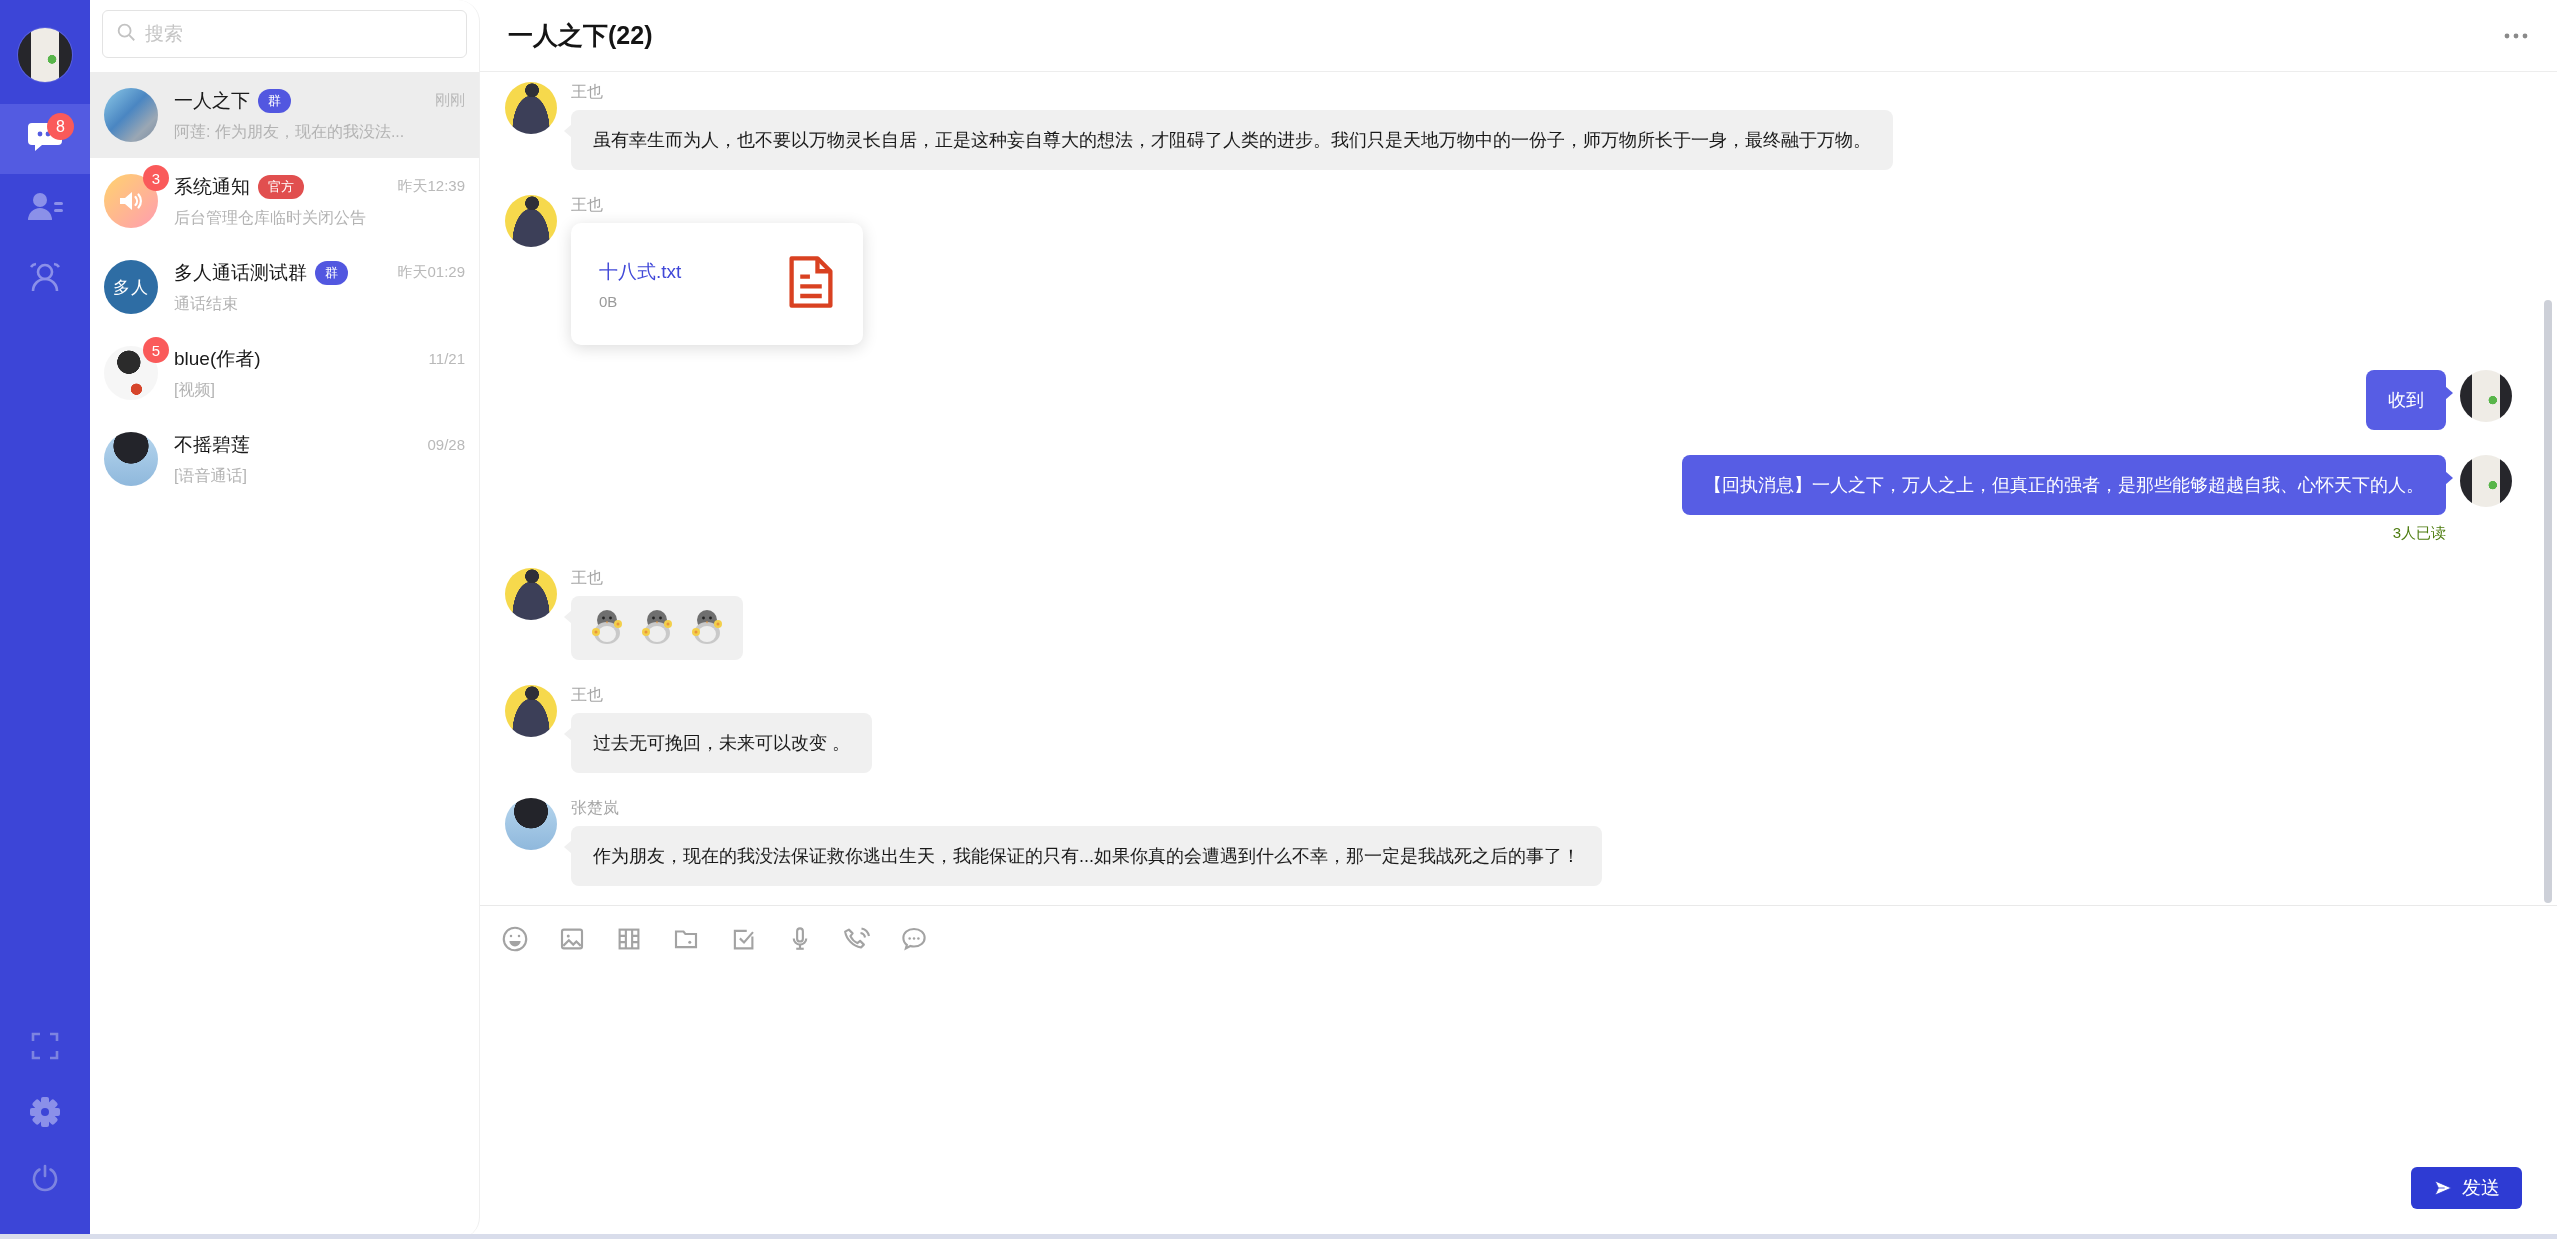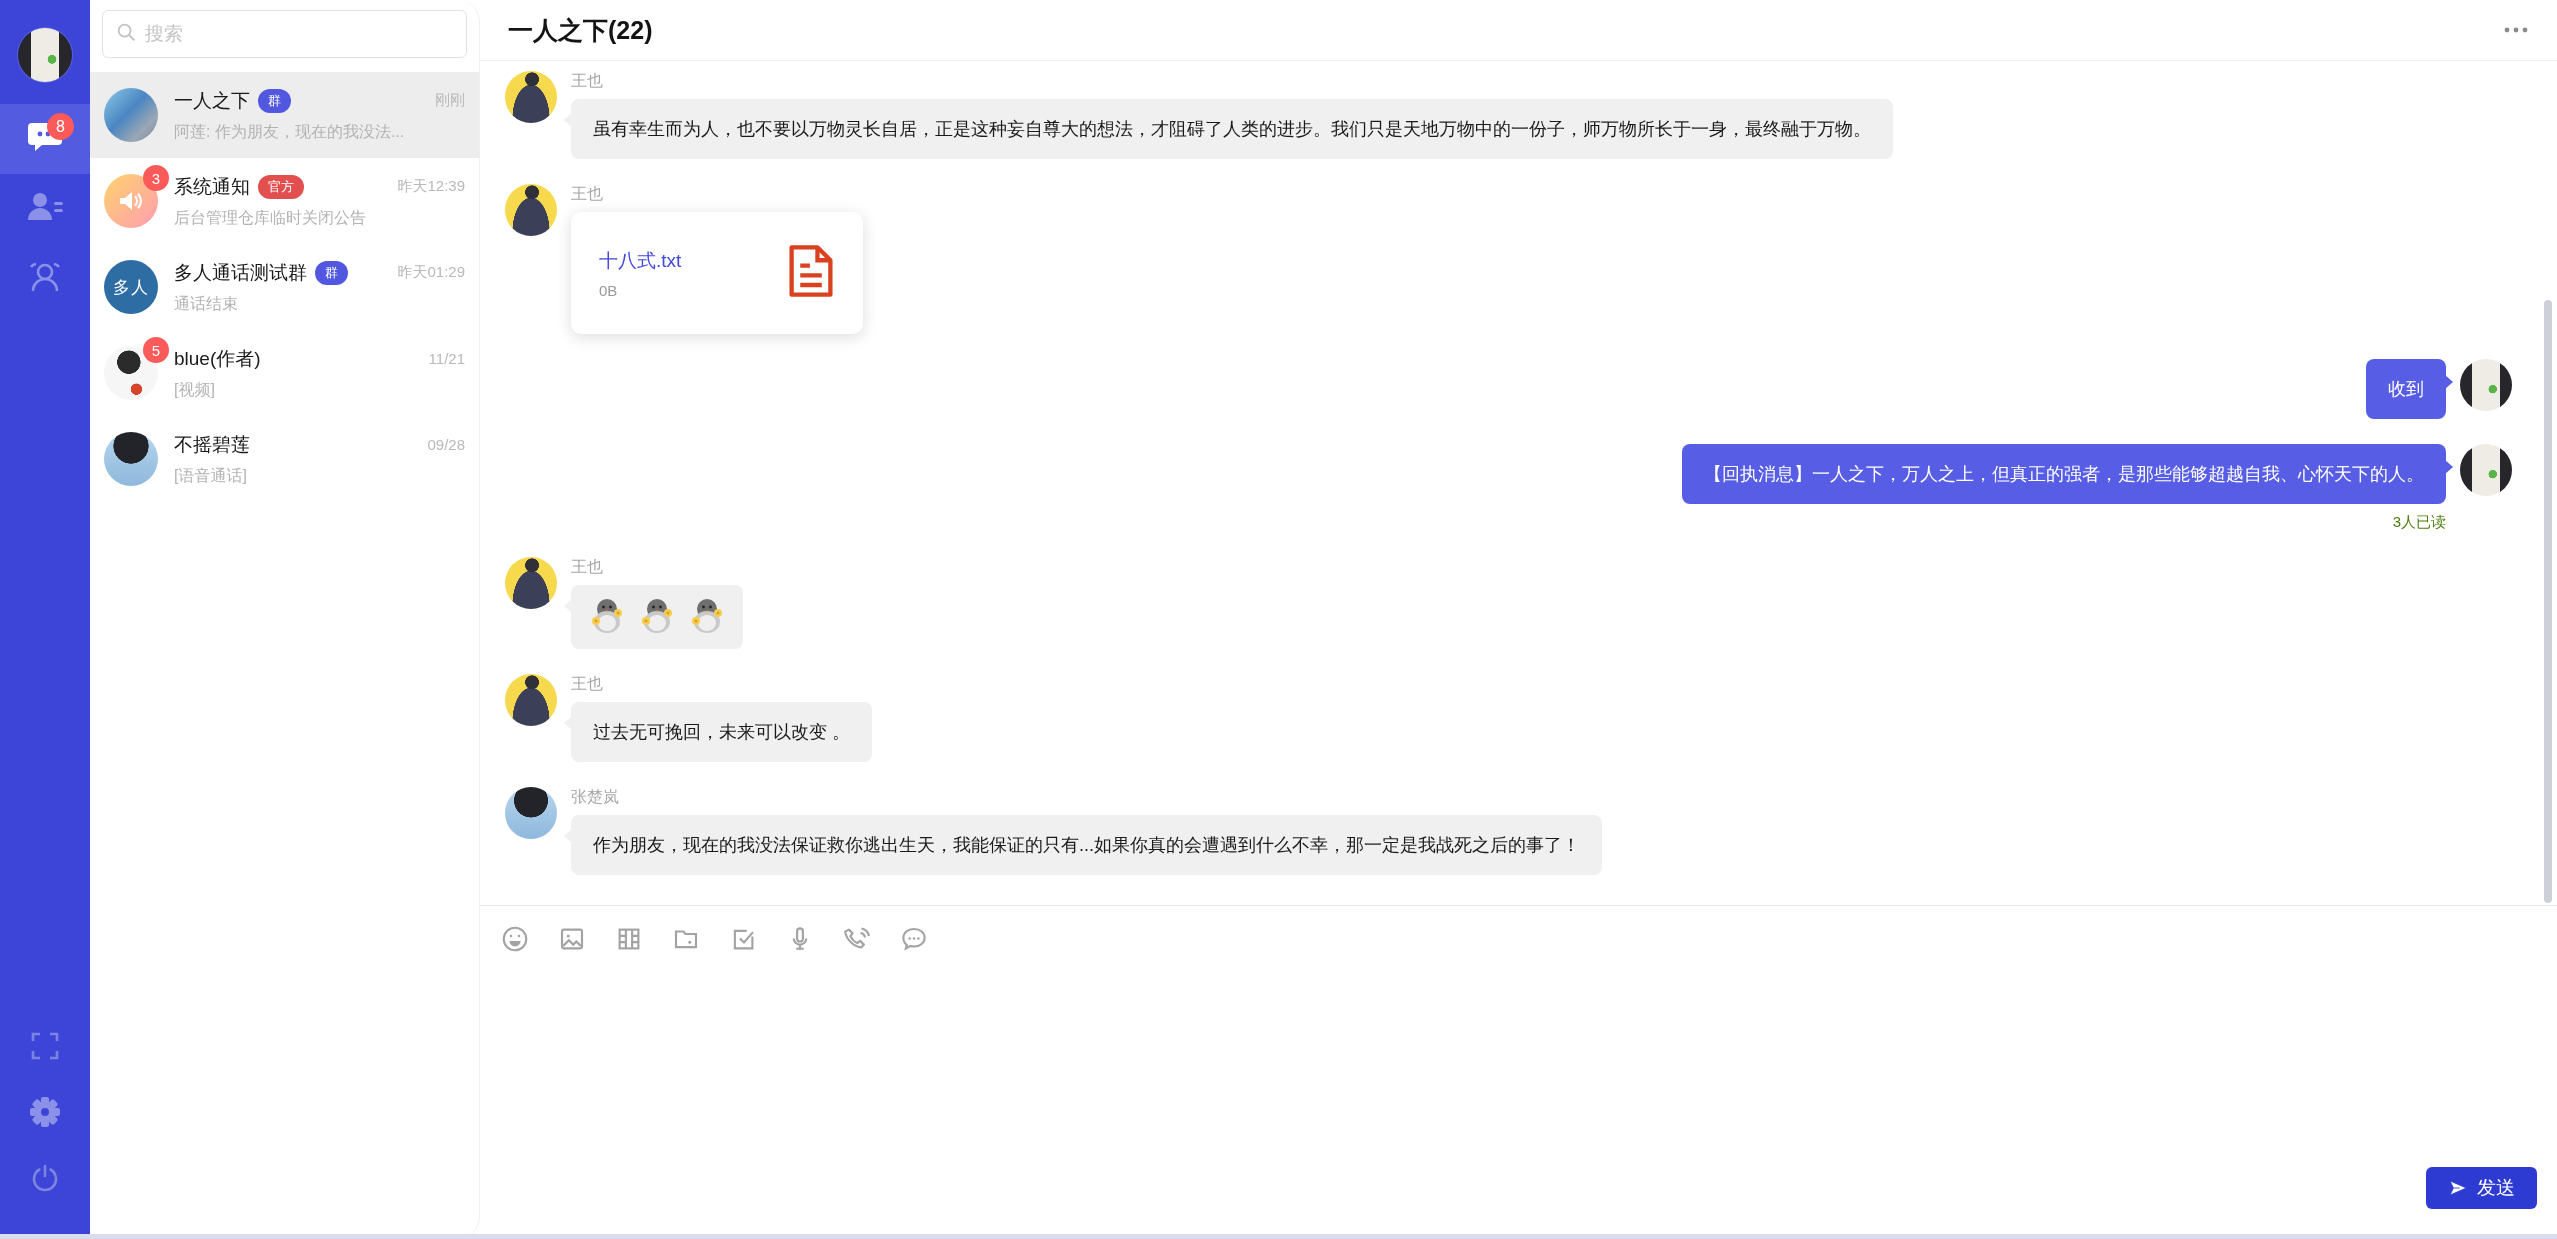--- a/index.html
+++ b/index.html
@@ -65,21 +65,21 @@
   .item-name { font-size:19px; color:#1a1a1a; white-space:nowrap; }
   .tag { font-size:13px; color:#fff; border-radius:12px; padding:3px 10px; margin-left:8px; flex-shrink:0; }
   .tag-purple { background:#5257e0; }
   .tag-red { background:#e14f4f; }
   .item-time { margin-left:auto; font-size:15px; color:#b9b9b9; flex-shrink:0; }
   .item-preview { margin-top:8px; font-size:16px; color:#b3b3b3; white-space:nowrap;
     overflow:hidden; text-overflow:ellipsis; }
 
   
   .chat-main { flex:1; display:flex; flex-direction:column; position:relative; min-width:0; }
-  .main-header { height:61px; border-bottom:1px solid #ededed; display:flex; align-items:center;
+  .main-header { height:72px; border-bottom:1px solid #ededed; display:flex; align-items:center;
     padding:0 28px; flex-shrink:0; }
   .main-title { font-size:25px; color:#141414; font-weight:600; }
   .more-btn { margin-left:auto; cursor:pointer; display:flex; align-items:center; }
 
   .messages { flex:1; overflow:hidden; padding:10px 45px 0 25px; }
   .msg { display:flex; margin-bottom:25px; }
   .msg .avatar { flex-shrink:0; width:52px; height:52px; cursor:pointer; }
   .msg-body { margin-left:14px; max-width:1510px; }
   .msg-name { font-size:16px; color:#a6a6a6; margin-bottom:7px; }
   .bubble { position:relative; display:inline-block; font-size:18px; line-height:34px;
@@ -102,21 +102,21 @@
     padding:10px 16px; position:relative; }
   .sticker-bubble::before { content:""; position:absolute; left:-7px; top:14px;
     border:7px solid transparent; border-right:8px solid #f0f0f0; border-left:0; }
 
   
   .composer { height:334px; border-top:1px solid #e9e9e9; display:flex; flex-direction:column; }
   .toolbar { height:60px; display:flex; align-items:center; gap:27px; padding:6px 0 0 20px; }
   .tool-btn { width:30px; height:30px; cursor:pointer; display:flex; align-items:center; justify-content:center; }
   .composer textarea { flex:1; border:none; outline:none; resize:none; font-family:inherit;
     font-size:18px; padding:10px 22px; color:#333; }
-  .send-row { height:72px; display:flex; justify-content:flex-end; align-items:flex-start; padding-right:20px; }
+  .send-row { height:72px; display:flex; justify-content:flex-end; align-items:flex-start; padding-right:35px; }
   .send-btn { background:#2e3bd3; color:#fff; border:none; border-radius:6px; height:42px;
     padding:0 22px; font-size:19px; display:inline-flex; align-items:center; gap:9px;
     cursor:pointer; font-family:inherit; }
 
   .scroll-thumb { position:absolute; right:5px; top:300px; width:8px; height:603px;
     background:#cdd0d8; border-radius:4px; cursor:pointer; }
   .bottom-strip { position:absolute; left:0; bottom:0; width:2557px; height:5px;
     background:#d9ddeb; z-index:20; }
 </style>
 </head>

